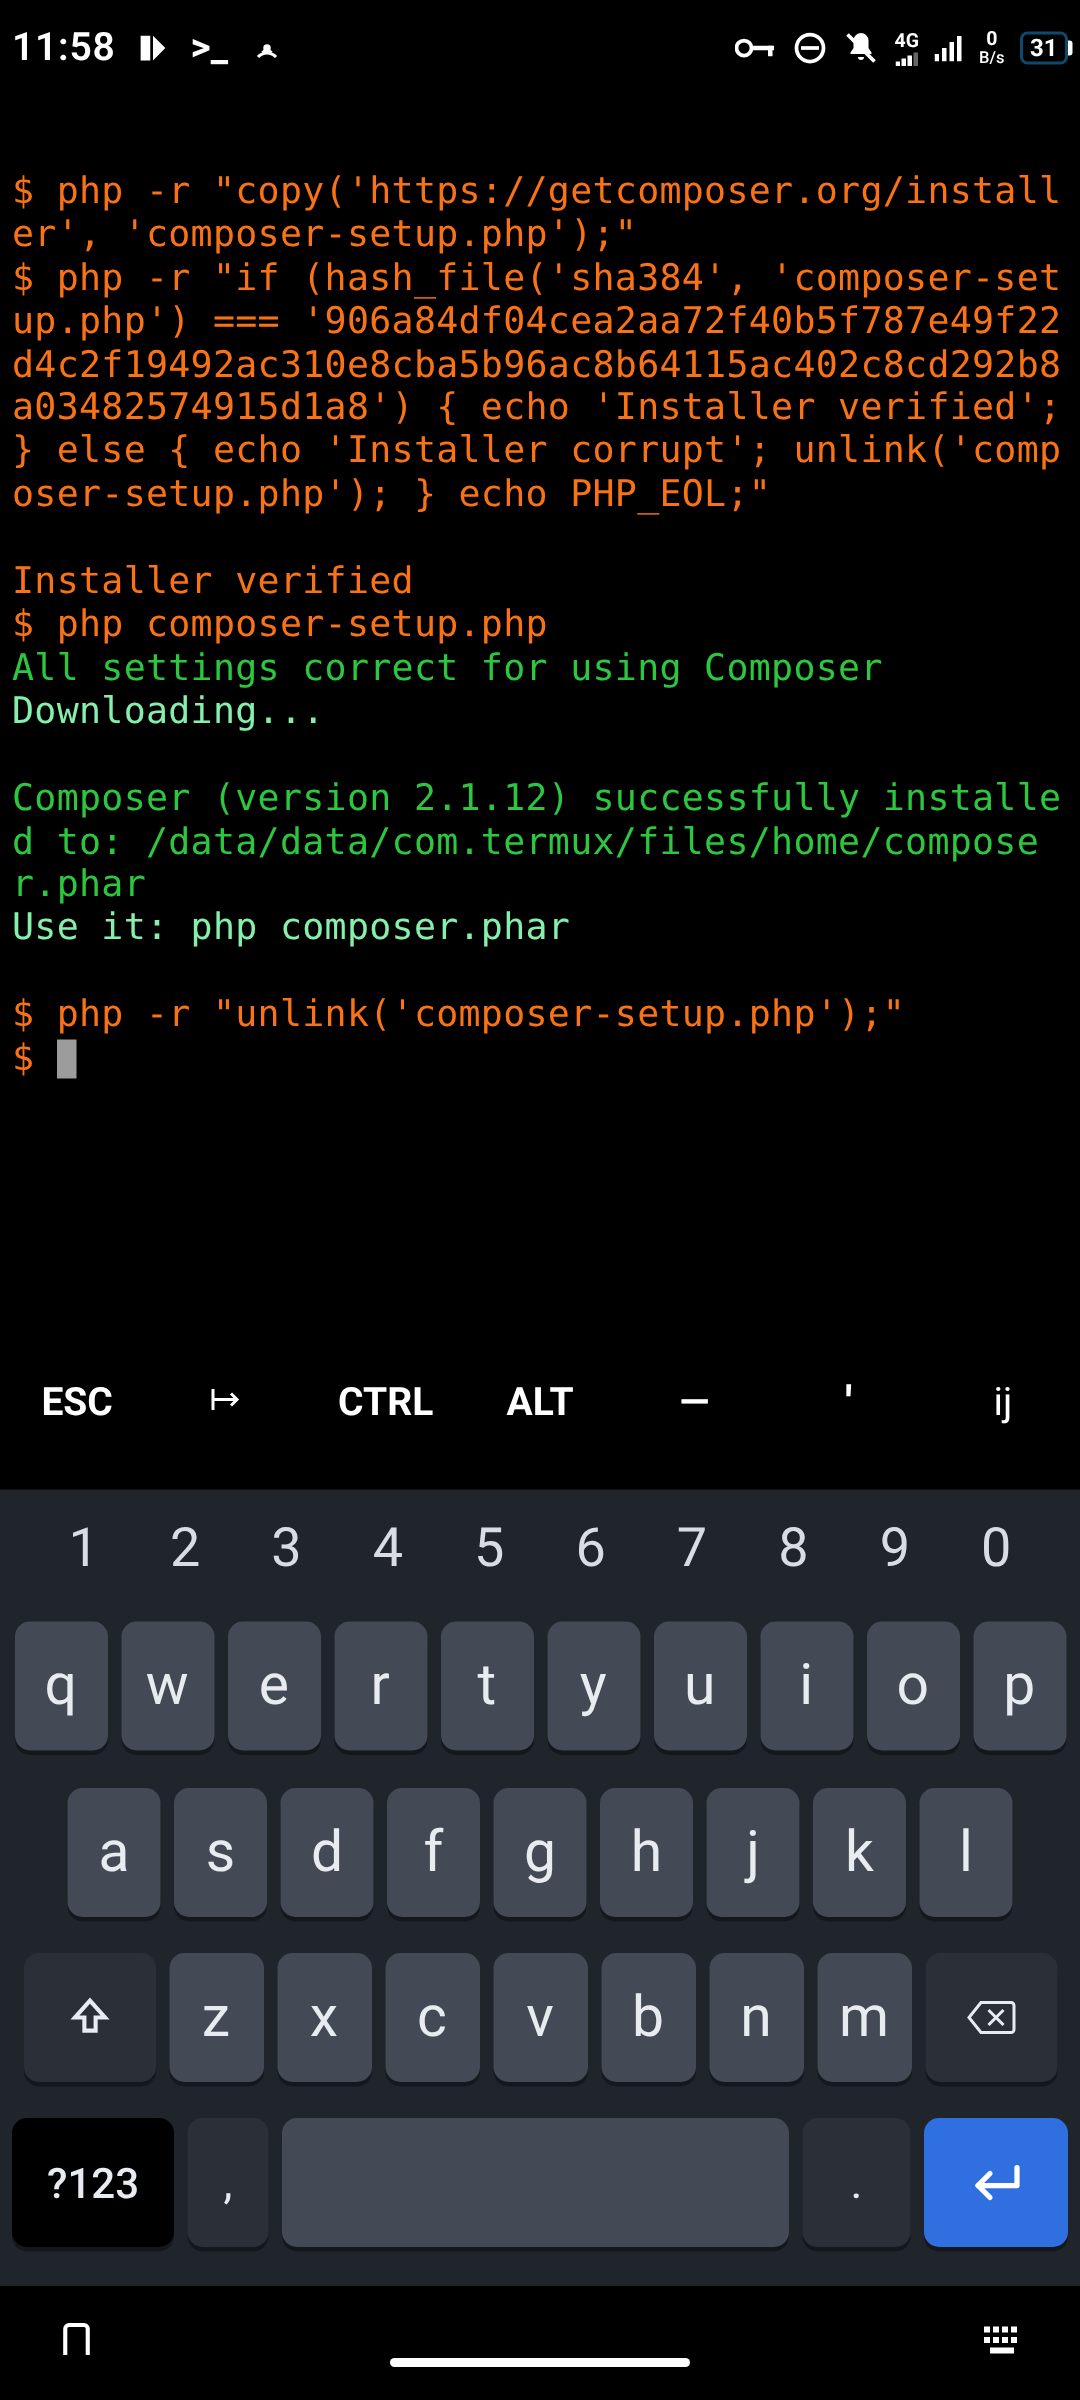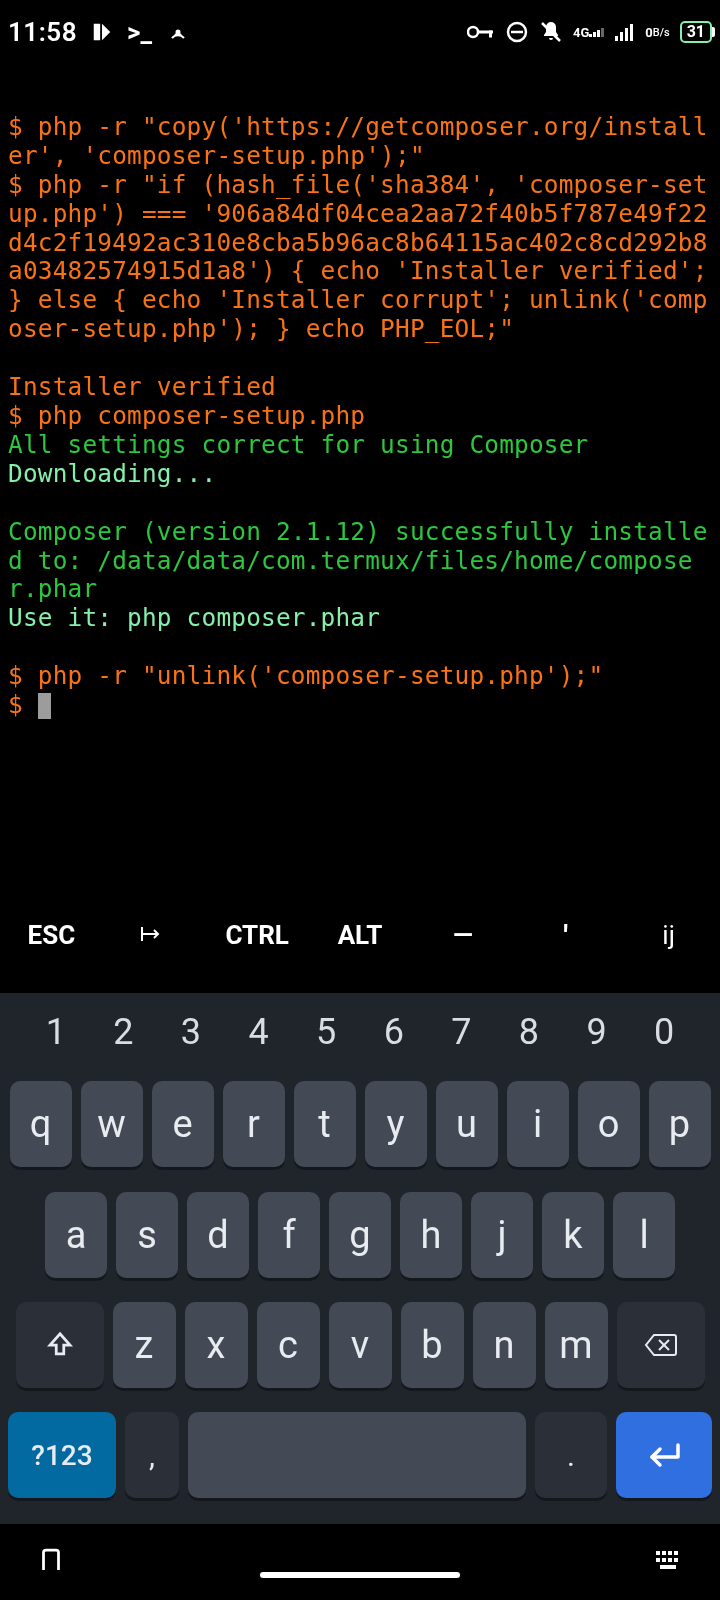--- a/index.html
+++ b/index.html
@@ -19,25 +19,25 @@
   align-items: center;
   justify-content: space-between;
   padding: 0 8px;
   font-size: 24px;
   font-weight: 600;
 }
 .status-left { display: flex; align-items: center; gap: 14px; }
 .status-right { display: flex; align-items: center; gap: 10px; }
 .status-bar .clock { font-size: 26px; letter-spacing: 0.5px; }
 .status-icon { display: inline-flex; align-items: center; justify-content: center; }
-.sig-col { display: flex; flex-direction: row; align-items: center; font-size: 12px; line-height: 1; }
+.sig-col { display: flex; flex-direction: column; align-items: center; font-size: 12px; line-height: 1; }
 .sig-col .top { font-size: 13px; font-weight: 700; }
 .sig-col .bot { font-size: 11px; font-weight: 500; }
 .batt-box {
-  border: 2px solid #86efac; border-radius: 5px;
+  border: 2px solid #0c4a6e; border-radius: 5px;
   padding: 1px 5px; font-size: 16px; font-weight: 700;
   position: relative; line-height: 1; text-align: right;
 }
 .batt-box::after {
   content: ""; position: absolute; right: -5px; top: 50%;
   transform: translateY(-50%);
   width: 3px; height: 10px; background: #fff; border-radius: 0 2px 2px 0;
 }
 
 
@@ -97,21 +97,21 @@
   color: #e8ebef;
   border-radius: 10px;
   height: 86px;
   display: flex; align-items: center; justify-content: center;
   font-size: 38px; font-weight: 400;
   box-shadow: 0 3px 0 rgba(0,0,0,0.35);
 }
 .key.wide   { width: 63px; }
 .key.mod    { background: #2b3038; width: 88px; font-size: 32px; }
 .key.space  { flex: 1; background: #434a55; }
-.key.sym    { background: #0369a1; width: 108px; font-size: 28px; font-weight: 500; }
+.key.sym    { background: #000000; width: 108px; font-size: 28px; font-weight: 500; }
 .key.comma  { background: #2b3038; width: 54px; font-size: 30px; }
 .key.period { background: #2b3038; width: 72px; font-size: 30px; }
 .key.enter  { background: #2f6fe0; width: 96px; }
 .row-q .key { width: 62px; }
 .row-a .key { width: 62px; }
 .row-a { padding: 0 32px; }
 
 
 .nav-bar {
   position: absolute; bottom: 0; left: 0; right: 0;

